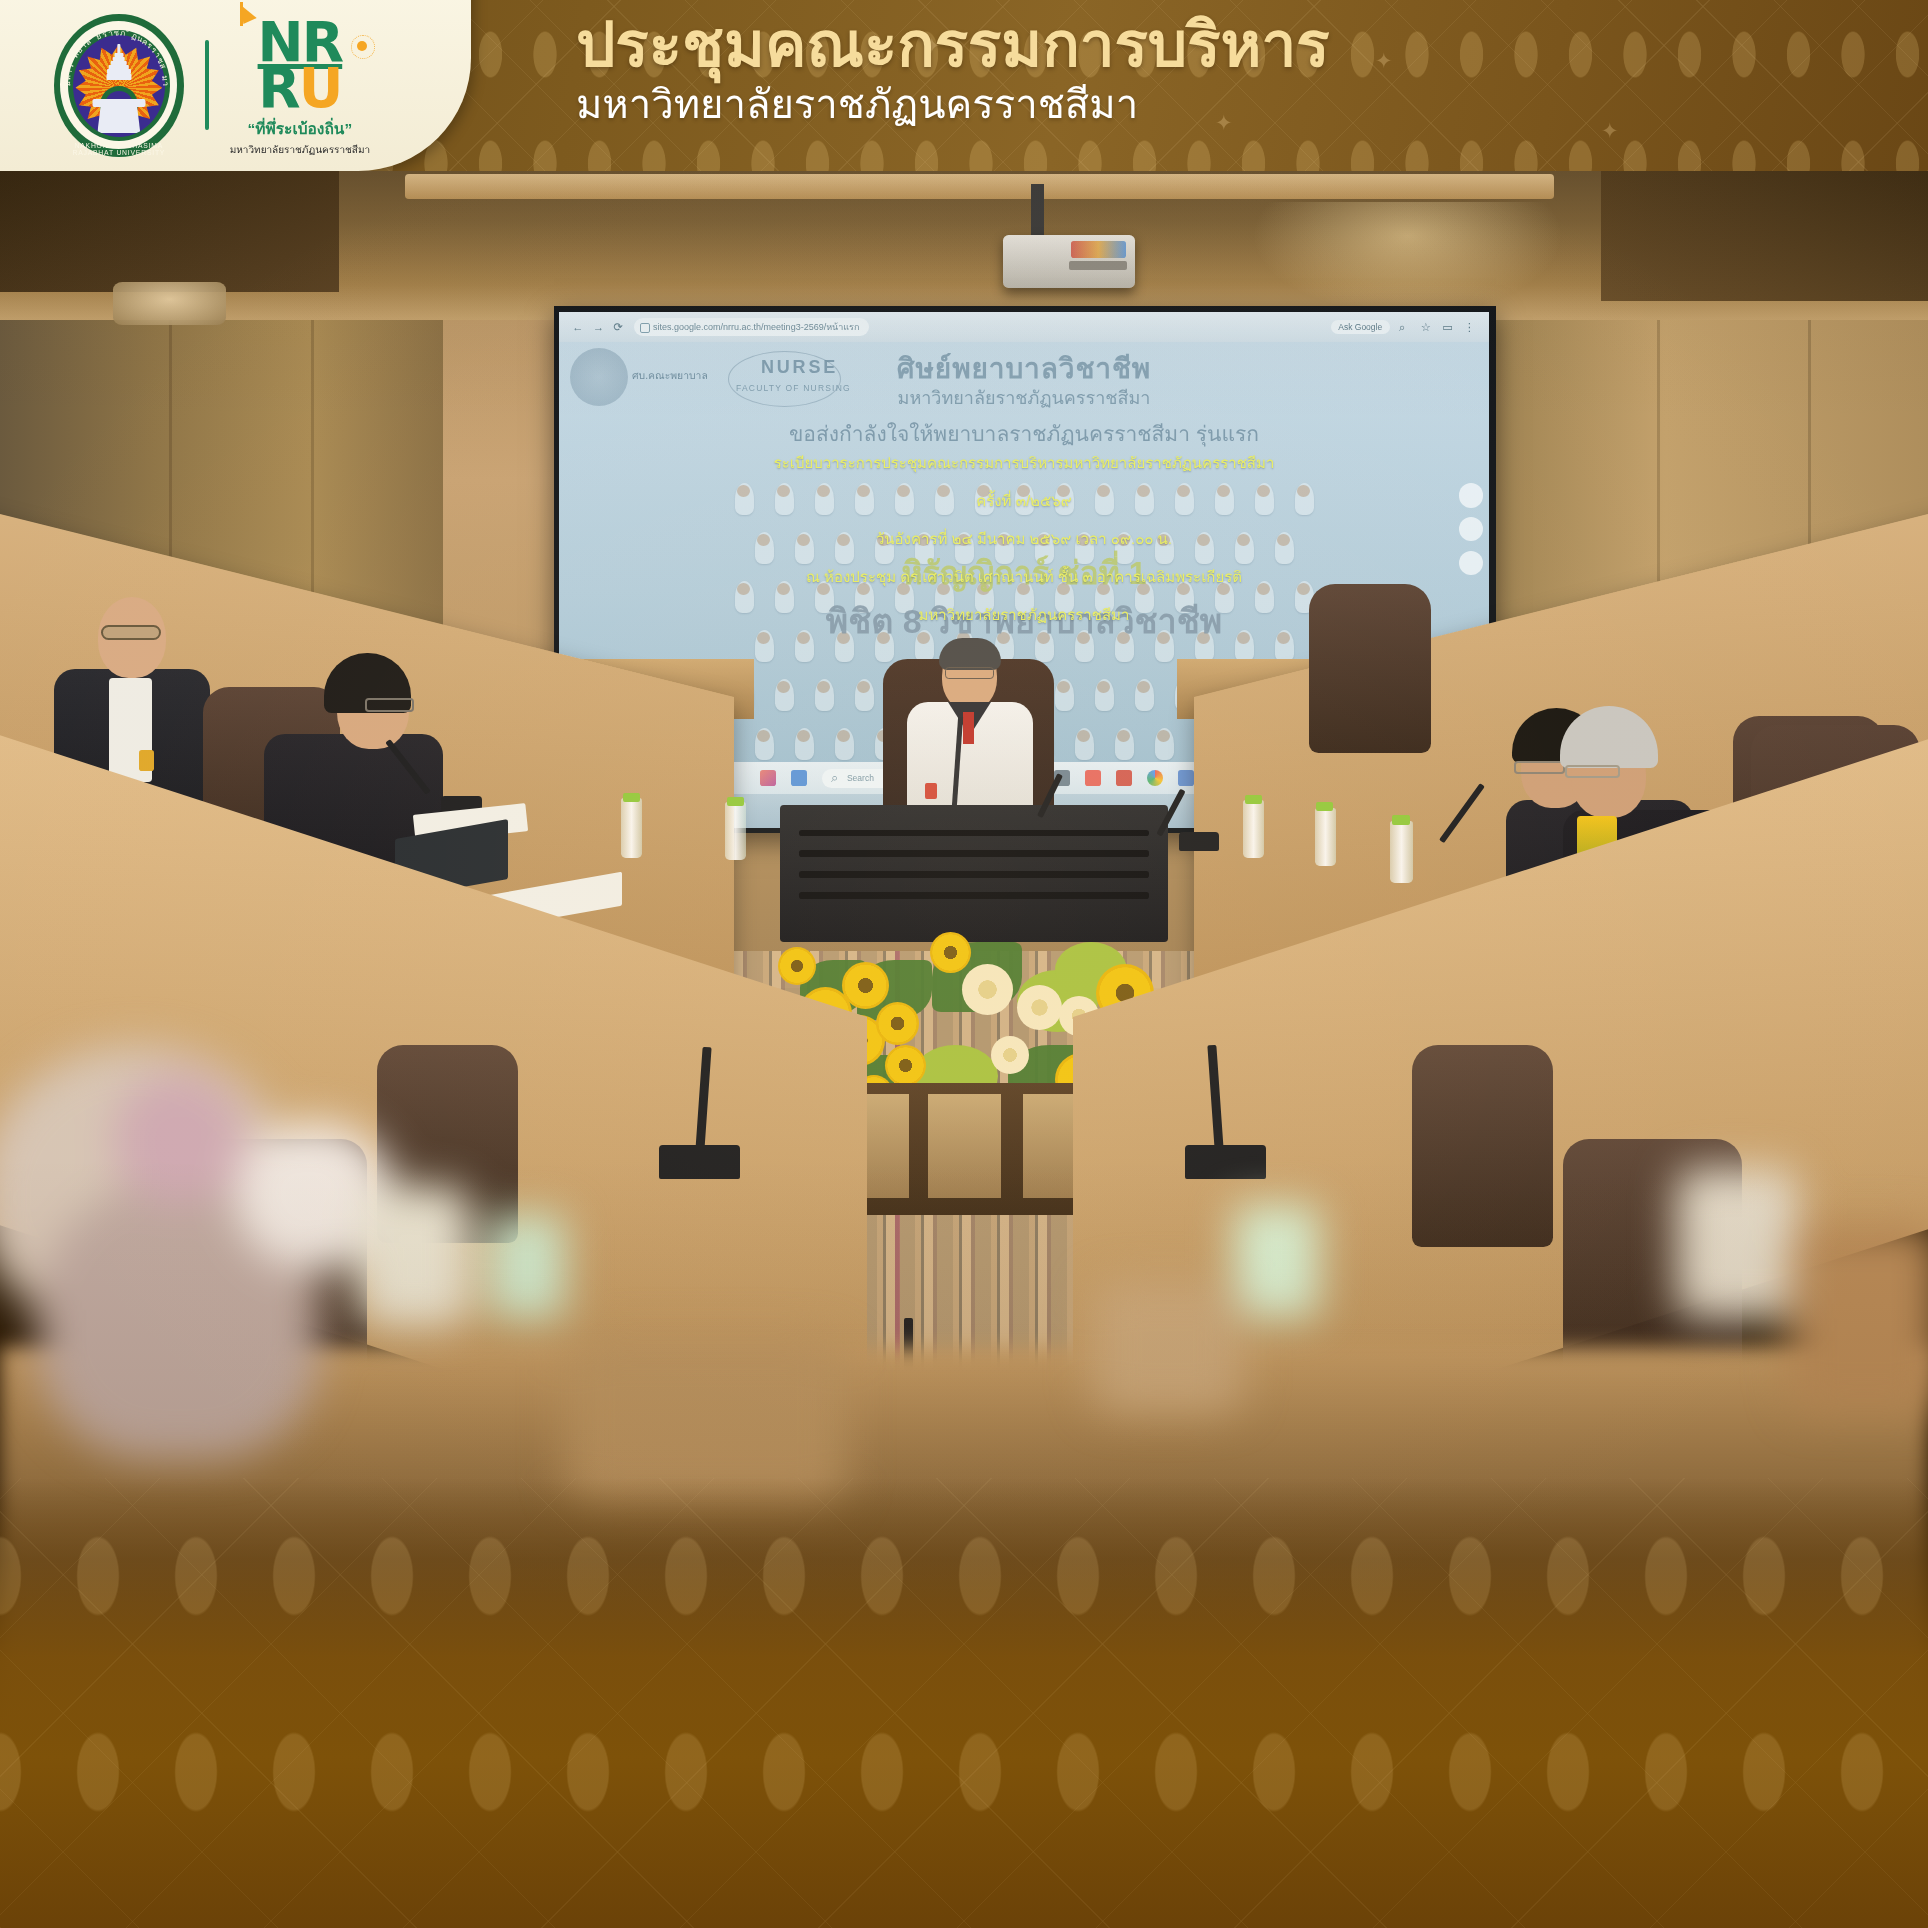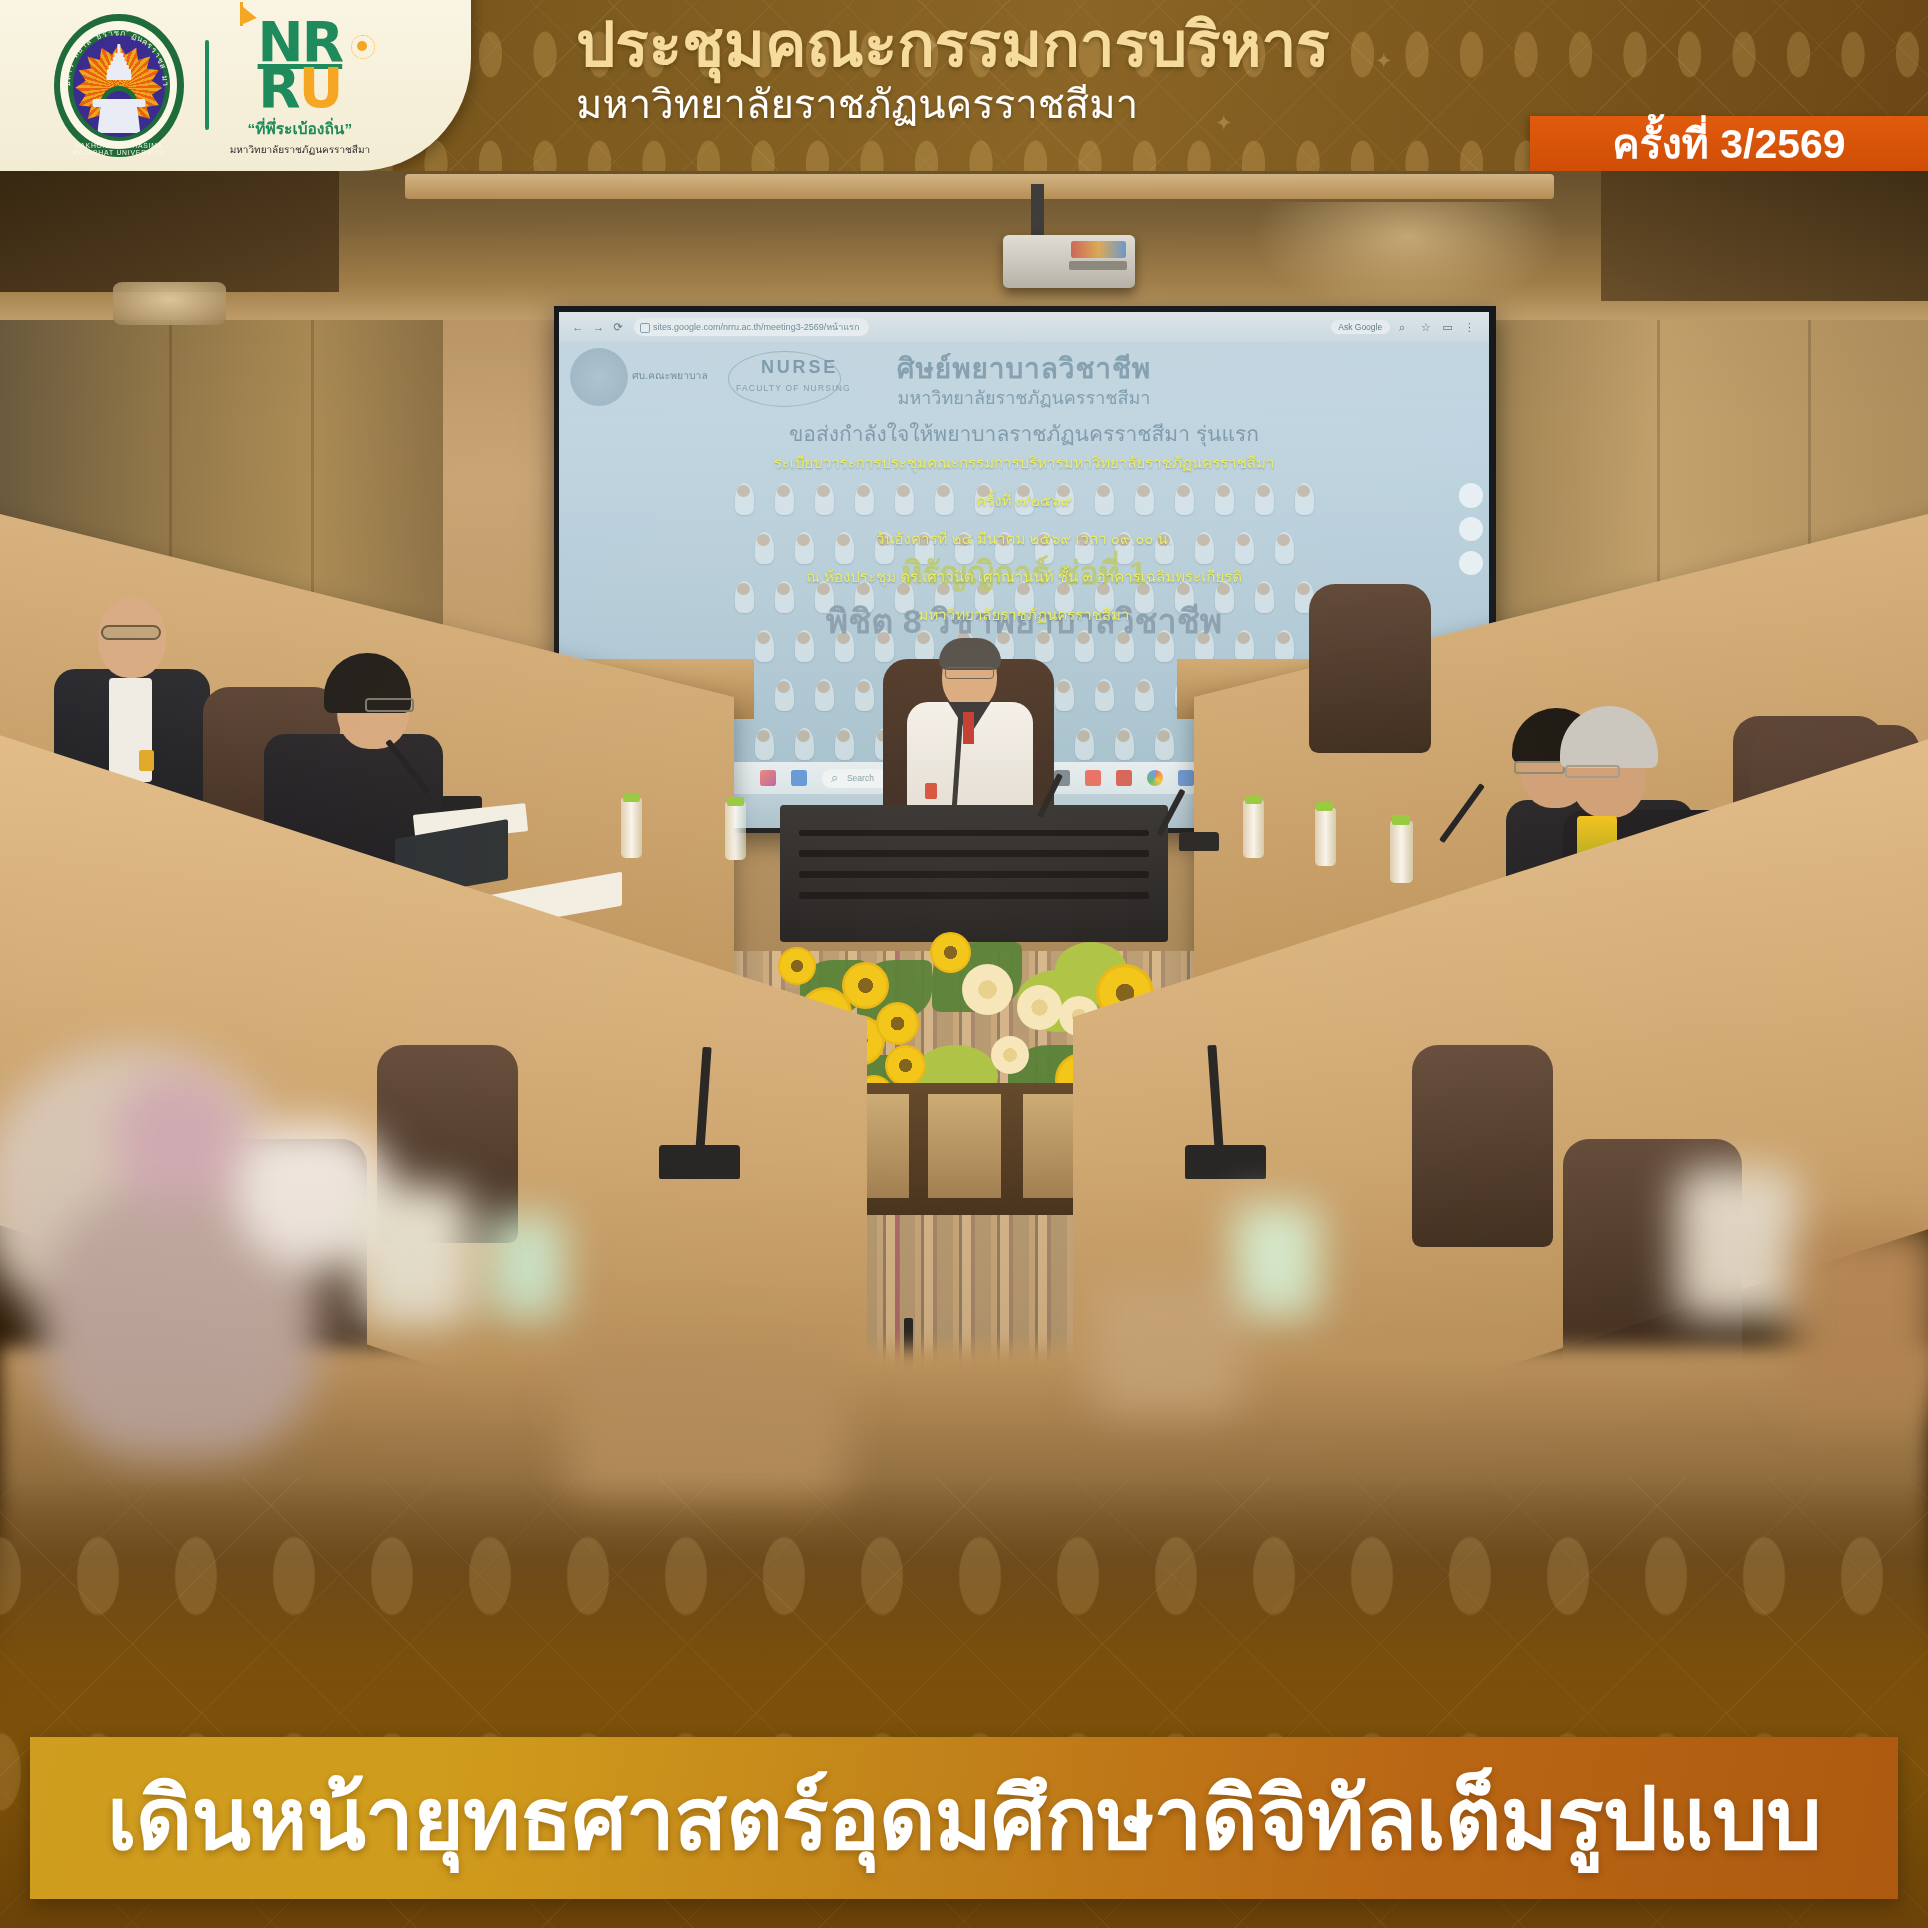--- a/index.html
+++ b/index.html
@@ -686,23 +686,20 @@
     <div class="photo-grade"></div>
   </div>
 
   <div id="bottom-area">
     <div class="bottom-bg"></div>
     <div class="bottom-pat"></div>
     <div class="bottom-pat2"></div>
   </div>
 
 
-  <div id="headline-box">
-    <span id="headline">เดินหน้ายุทธศาสตร์อุดมศึกษาดิจิทัลเต็มรูปแบบ</span>
-  </div>
 
   <div id="header">
     <div class="hdr-bg"></div>
     <div class="hdr-pat"></div>
     <div class="hdr-pat2"></div>
     <span class="hdr-star" style="left:1375px;top:49px;">✦</span>
     <span class="hdr-star" style="left:1601px;top:119px;">✦</span>
     <span class="hdr-star" style="left:1215px;top:111px;">✦</span>
     <span class="hdr-star" style="left:923px;top:34px;">✦</span>
 
@@ -773,19 +770,16 @@
         <div class="nrru-tag">“ที่พึ่ระเบ้องถิ่น”</div>
         <div class="nrru-tag2">มหาวิทยาลัยราชภัฏนครราชสีมา</div>
       </div>
     </div>
 
     <div class="hdr-title-wrap">
       <div id="hdr-title">ประชุมคณะกรรมการบริหาร</div>
       <div id="hdr-sub">มหาวิทยาลัยราชภัฏนครราชสีมา</div>
     </div>
 
-    <div id="badge">
-      <span id="badge-text">ครั้งที่ 3/2569</span>
-    </div>
   </div>
 
 </div>
 
 
 </body></html>

